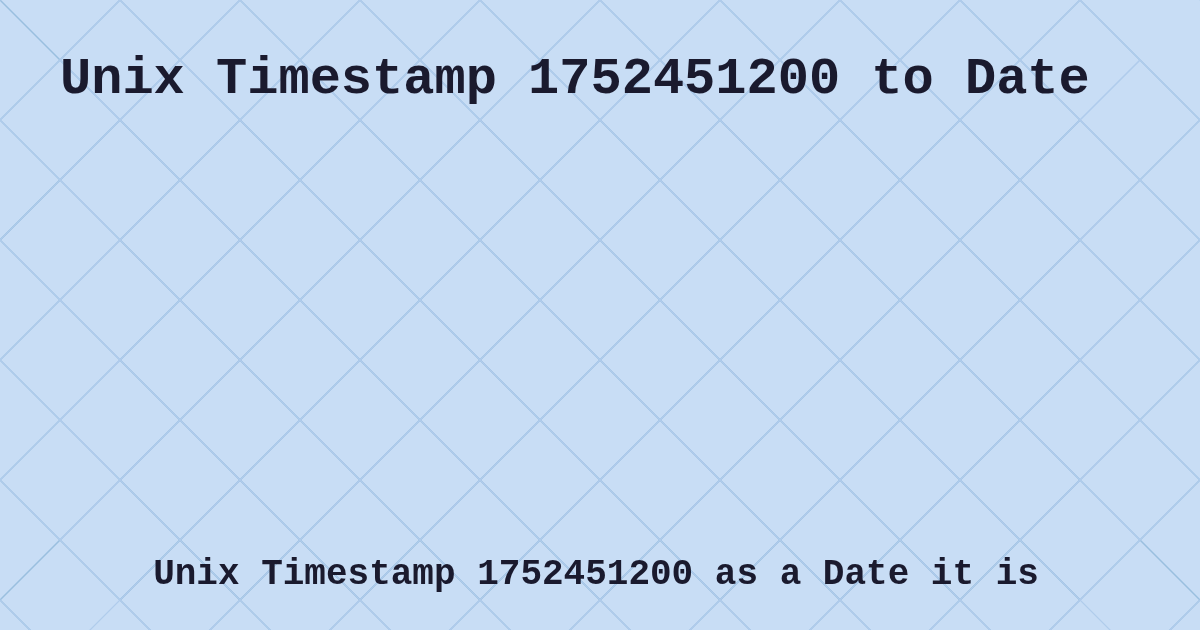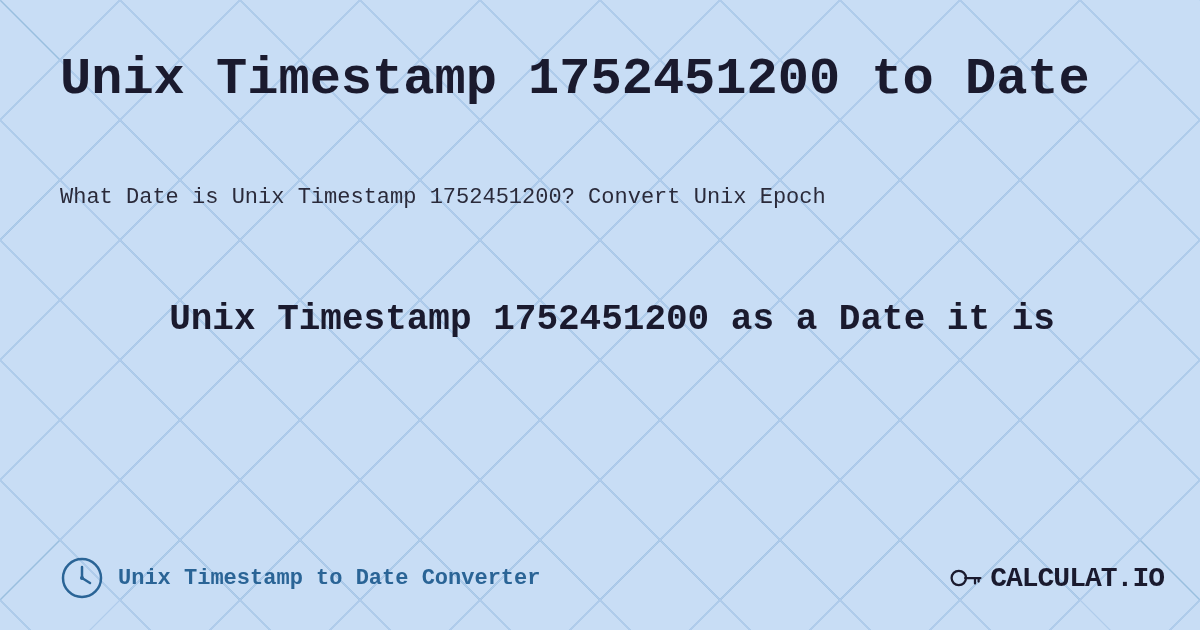--- a/index.html
+++ b/index.html
@@ -25,26 +25,25 @@
     }
 
     .bg-pattern svg {
       width: 100%;
       height: 100%;
     }
 
     .content {
       position: relative;
       z-index: 1;
-      padding: 50px 36px 30px 60px;
+      padding: 50px 68px 30px 60px;
       height: 100%;
       display: flex;
       flex-direction: column;
       justify-content: space-between;
-      gap: 40px;
     }
 
     .main-title {
       font-size: 52px;
       font-weight: 900;
       color: #1a1a2e;
       letter-spacing: 0px;
       line-height: 1.15;
       margin-bottom: 30px;
       font-family: 'Courier New', Courier, monospace;
@@ -238,46 +237,22 @@
     <polygon points="1020,420 1140,540 1020,660 900,540" fill="none" stroke="#b0ccec" stroke-width="1.2"></polygon>
     <polygon points="1140,420 1260,540 1140,660 1020,540" fill="none" stroke="#b0ccec" stroke-width="1.2"></polygon>
   </svg>
 </div>
 
 <div class="content">
 
   <h1 class="main-title">Unix Timestamp 1752451200 to Date</h1>
 
   <p class="description">
-    <span>What Date is Unix Timestamp 1752451200? Convert Unix Epoch</span><br>
+    <br>
   </p>
 
   <div class="result-section">
     <div class="result-text">
       <span>Unix Timestamp 1752451200 as a Date it is</span><br>
     </div>
   </div>
 
-  <div class="footer">
-    <div class="footer-left">
-
-      <svg class="clock-icon" viewBox="0 0 44 44" xmlns="http://www.w3.org/2000/svg">
-        <circle cx="22" cy="22" r="19" fill="none" stroke="#2a6496" stroke-width="2.5"></circle>
-        <line x1="22" y1="22" x2="22" y2="11" stroke="#2a6496" stroke-width="2.5" stroke-linecap="round"></line>
-        <line x1="22" y1="22" x2="30" y2="27" stroke="#2a6496" stroke-width="2.5" stroke-linecap="round"></line>
-        <circle cx="22" cy="22" r="2" fill="#2a6496"></circle>
-      </svg>
-      <span class="footer-label">Unix Timestamp to Date Converter</span>
-    </div>
-
-    <div class="logo">
-
-      <svg class="logo-icon" viewBox="0 0 40 40" xmlns="http://www.w3.org/2000/svg">
-
-        <circle cx="12" cy="20" r="8" fill="none" stroke="#1a1a2e" stroke-width="2.5"></circle>
-        <line x1="19" y1="20" x2="36" y2="20" stroke="#1a1a2e" stroke-width="2.5" stroke-linecap="round"></line>
-        <line x1="30" y1="20" x2="30" y2="26" stroke="#1a1a2e" stroke-width="2.5" stroke-linecap="round"></line>
-        <line x1="34" y1="20" x2="34" y2="24" stroke="#1a1a2e" stroke-width="2.5" stroke-linecap="round"></line>
-      </svg>
-      <span class="logo-text">CALCULAT.IO</span>
-    </div>
-  </div>
 </div>
 
 </body></html>

